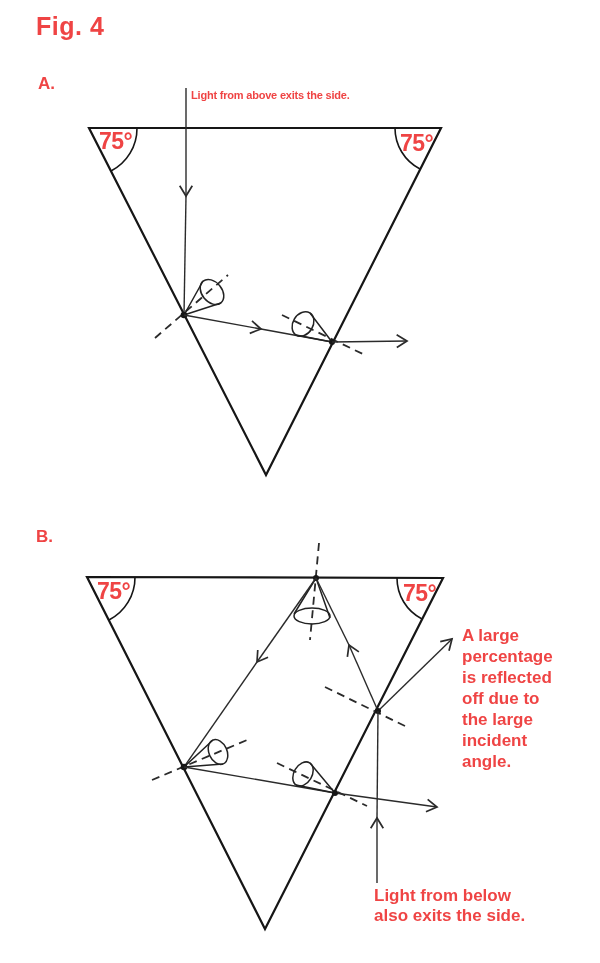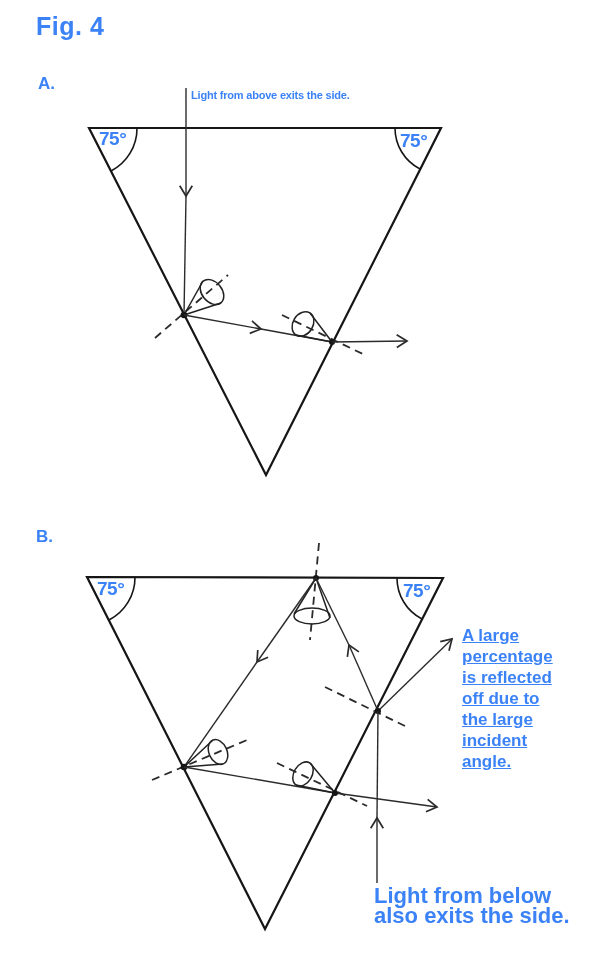--- a/index.html
+++ b/index.html
@@ -4,33 +4,33 @@
 <style>
   html,body{margin:0;padding:0;background:#e8e8e8;}
   #page{
     position:relative;
     width:600px;height:963px;
     background:#ffffff;
     font-family:"Liberation Sans","DejaVu Sans",sans-serif;
     color:#161616;
     overflow:hidden;
   }
-  .txt{position:absolute;font-weight:bold;color:#3b82f6;white-space:nowrap;}
+  .txt{position:absolute;font-weight:bold;color:#ef4444;white-space:nowrap;}
   .multiline{white-space:pre-line;}
   #fig-title{left:36px;top:12px;font-size:25px;letter-spacing:.5px;}
   #label-a{left:38px;top:74px;font-size:17px;}
   #label-b{left:36px;top:527px;font-size:17px;}
   #caption-a{left:191px;top:89px;font-size:11px;letter-spacing:-.2px;}
-  .deg{font-size:19px;letter-spacing:-.5px;}
+  .deg{font-size:23px;letter-spacing:-.5px;}
   #deg-a-left{left:99px;top:128px;}
   #deg-a-right{left:400px;top:130px;}
   #deg-b-left{left:97px;top:578px;}
   #deg-b-right{left:403px;top:580px;}
-  #note-right{left:462px;top:625px;font-size:17px;line-height:21px;text-decoration:underline;}
-  #caption-b{left:374px;top:886px;font-size:22px;line-height:20px;}
+  #note-right{left:462px;top:625px;font-size:17px;line-height:21px;}
+  #caption-b{left:374px;top:886px;font-size:17px;line-height:20px;}
   svg{position:absolute;left:0;top:0;}
   .prism{fill:none;stroke:#161616;stroke-width:2.2;stroke-linejoin:miter;}
   .arc{fill:none;stroke:#161616;stroke-width:1.6;}
   .ray{fill:none;stroke:#2b2b2b;stroke-width:1.4;}
   .normal{fill:none;stroke:#2b2b2b;stroke-width:1.8;stroke-dasharray:8 5.5;}
   .cone{fill:none;stroke:#222222;stroke-width:1.5;}
   .dot{fill:#161616;stroke:none;}
 </style>
 </head>
 <body>

